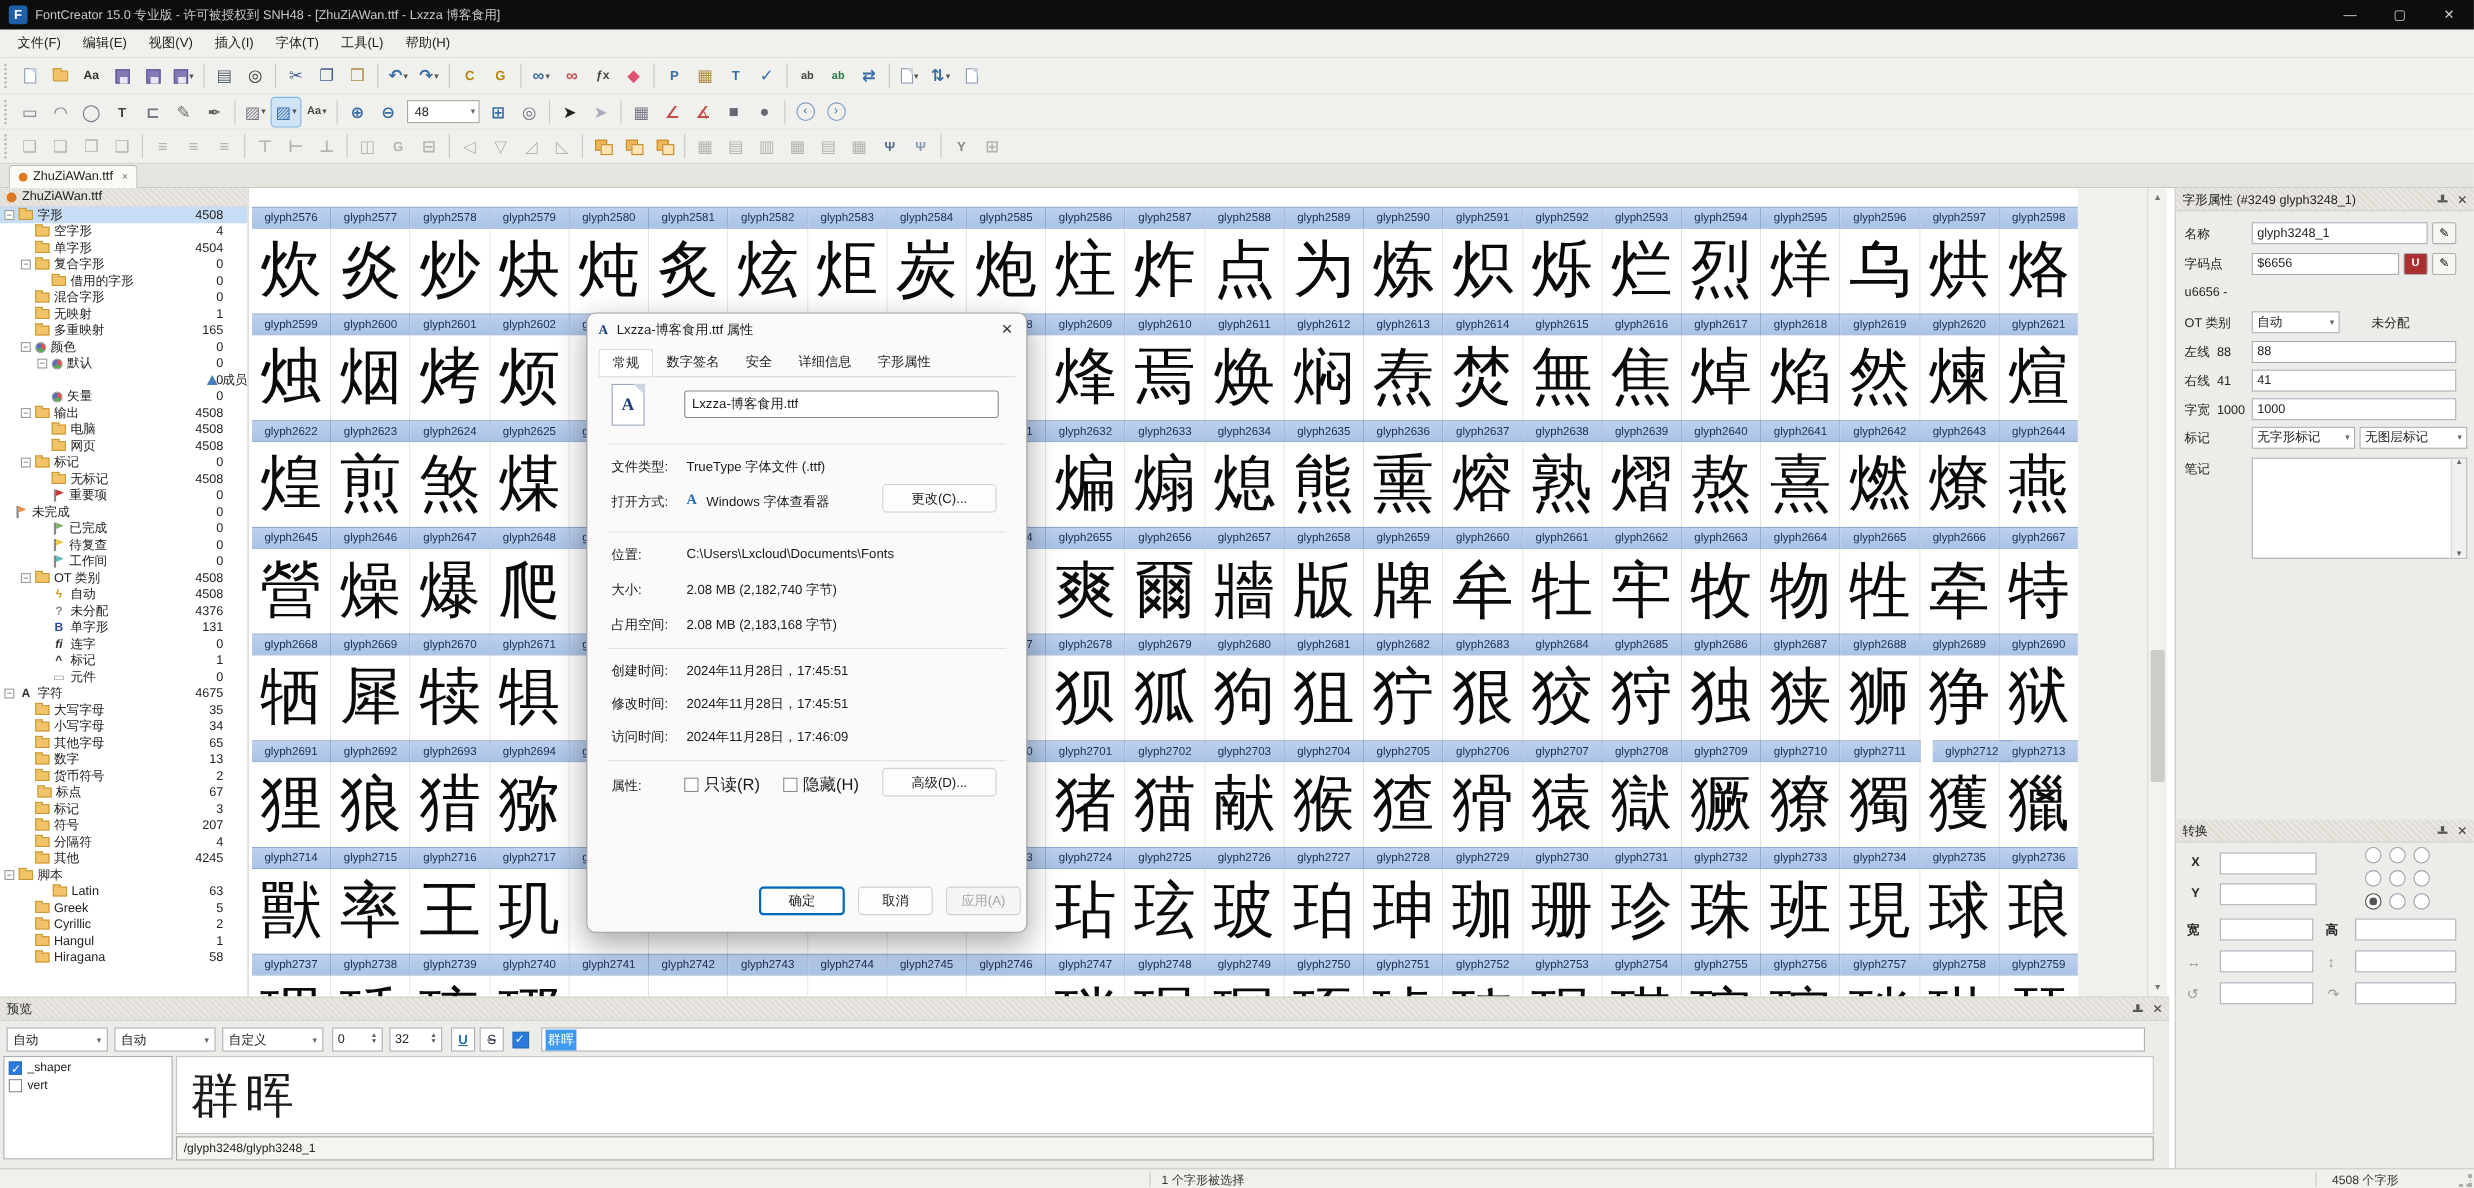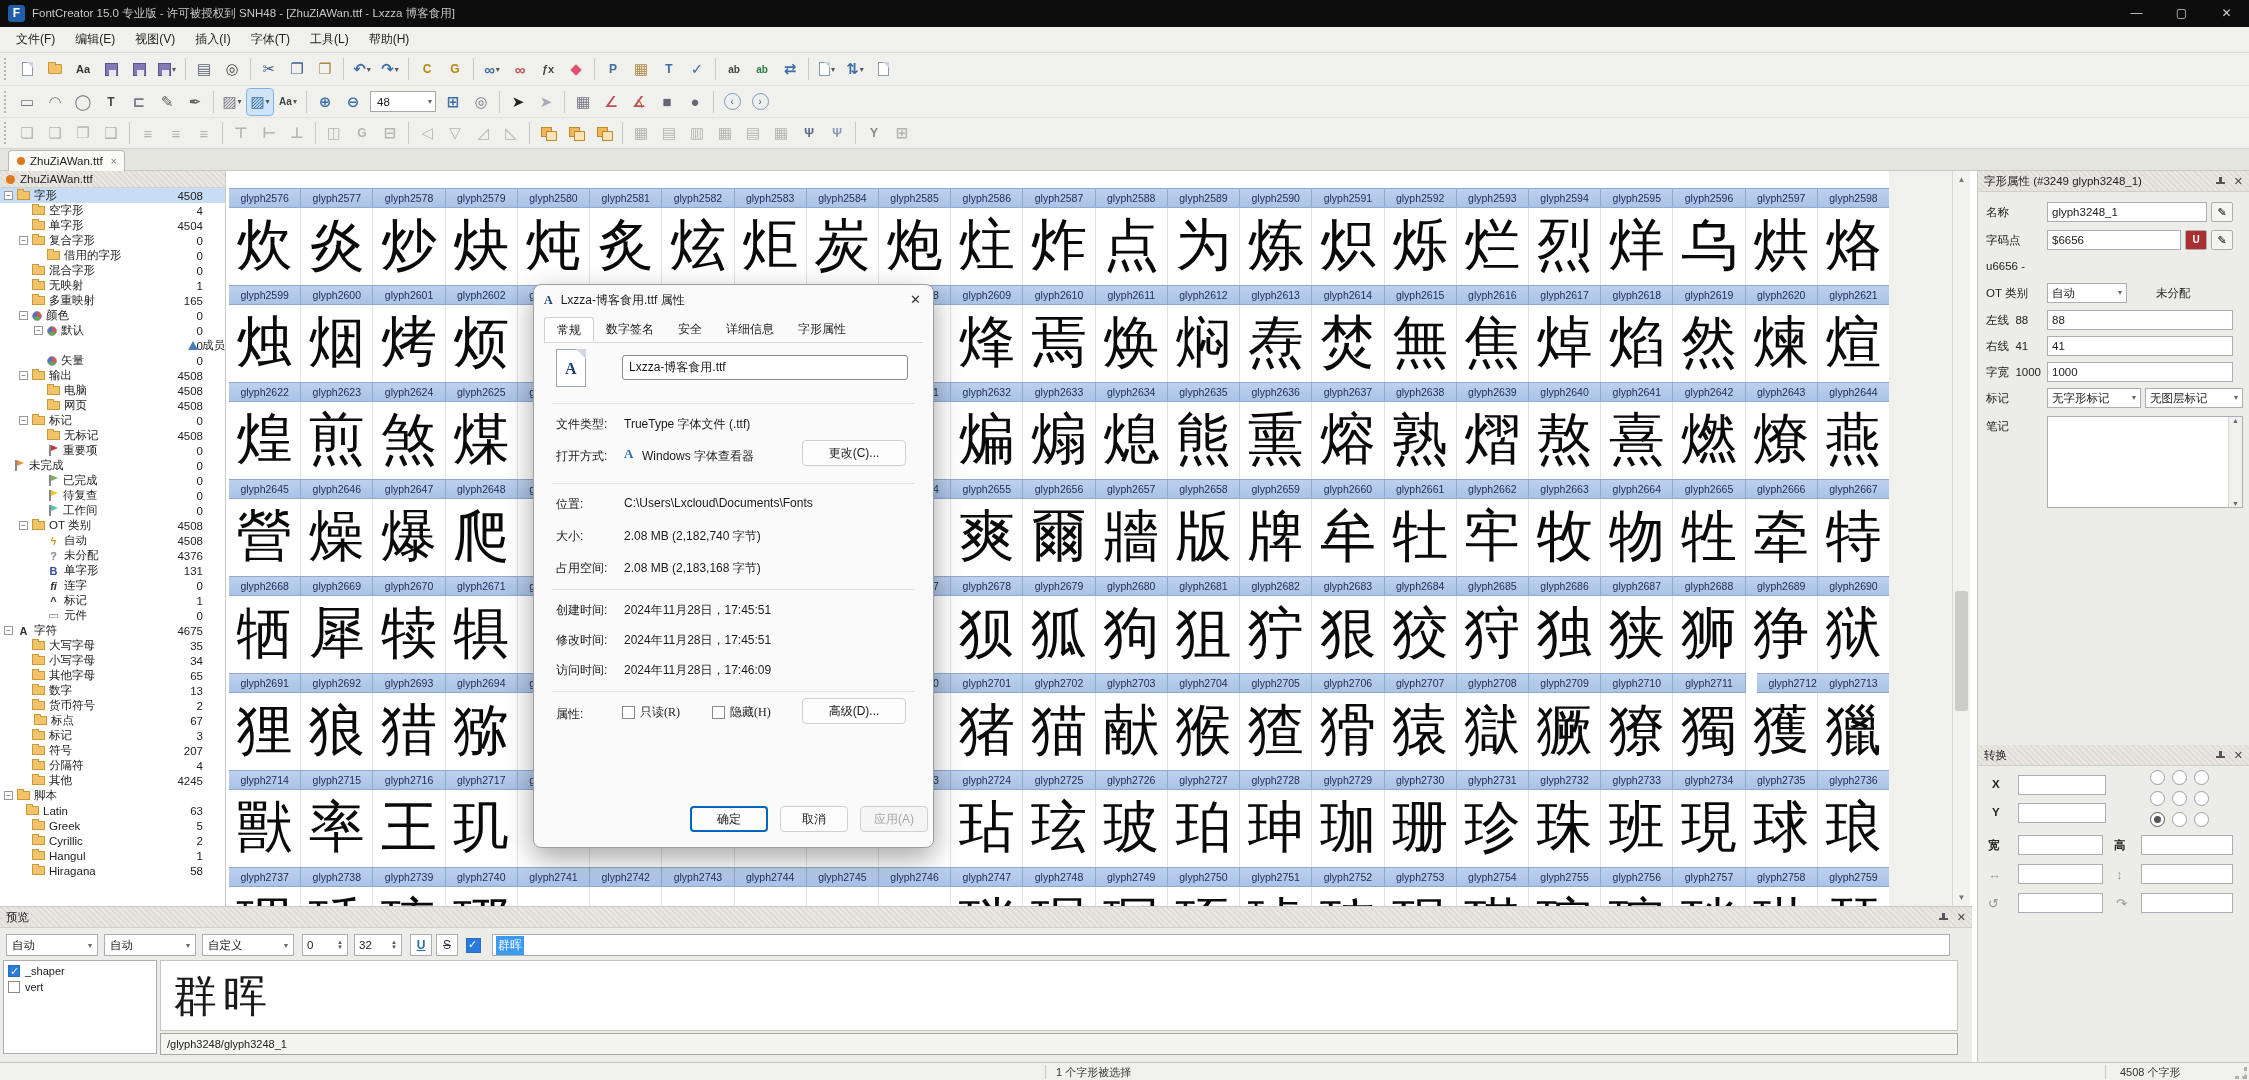--- a/index.html
+++ b/index.html
@@ -121,21 +121,21 @@
   #dlg-close { position:absolute; right:12px; top:7px; font-size:13px; color:#333; }
   #dlg-tabs { position:absolute; left:10px; top:32px; right:10px; height:26px; display:flex; border-bottom:1px solid #d9d9d9; }
   .dtab { padding:4px 12px; font-size:12px; color:#222; }
   .dtab.active { background:#fff; border:1px solid #d0d0d0; border-bottom:1px solid #fff; border-radius:3px 3px 0 0; }
   .drow-label { position:absolute; left:22px; font-size:12px; color:#1a1a1a; }
   .drow-value { position:absolute; left:90px; font-size:12px; color:#1a1a1a; white-space:nowrap; }
   .dsep { position:absolute; left:18px; right:18px; height:1px; background:#e2e2e2; }
   .dbtn { position:absolute; height:26px; background:#fdfdfd; border:1px solid #d0d0d0; border-radius:4px; font-size:12px; color:#1a1a1a; text-align:center; line-height:24px; }
   .dbtn.focus { outline:2px solid #0067c0; outline-offset:-2px; }
   .dbtn.disabled { color:#a6a6a6; background:#f5f5f5; }
-  .dcheck { position:absolute; display:flex; align-items:center; gap:5px; font-size:12px;font-family:Liberation Serif, serif; }
+  .dcheck { position:absolute; display:flex; align-items:center; gap:5px; font-size:15px; }
   #dlg-fileicon { position:absolute; left:22px; top:64px; width:30px; height:38px; background:#fff; border:1px solid #9aa7b8; }
   #dlg-fileicon::before { content:"A"; position:absolute; left:8px; top:10px; font-family:"Liberation Serif",serif; font-weight:bold; font-size:16px; color:#1e3f7a; }
   #dlg-fileicon::after { content:""; position:absolute; right:-1px; top:-1px; border:5px solid #cdd6e2; border-left-color:transparent; border-bottom-color:transparent; }
   #dlg-nameinput { position:absolute; left:88px; top:70px; width:286px; height:25px; background:#fff; border:1px solid #8a8a8a; border-radius:3px; font-size:12px; line-height:23px; padding:0 6px; }
   .openwith-icon { position:absolute; left:90px; font-size:13px; font-weight:bold; color:#2a6fb0; font-family:"Liberation Serif",serif; }
 </style>
 </head>
 <body>
 
 <div id="titlebar">
@@ -780,21 +780,21 @@
         <span class="tcount">4245</span>
       </div>
       <div class="trow" style="padding-left: 4px;">
         <span class="texp">−</span>
         <span class="tic">
           <span class="ic-folder"></span>
         </span>
         <span>脚本</span>
         <span class="tcount"></span>
       </div>
-      <div class="trow" style="padding-left: 13px;">
+      <div class="trow" style="padding-left: 35px;">
         <span style="width: 13px; flex: 0 0 auto;"></span>
         <span class="tic">
           <span class="ic-folder"></span>
         </span>
         <span>Latin</span>
         <span class="tcount">63</span>
       </div>
       <div class="trow" style="padding-left: 19px;">
         <span style="width: 13px; flex: 0 0 auto;"></span>
         <span class="tic">

